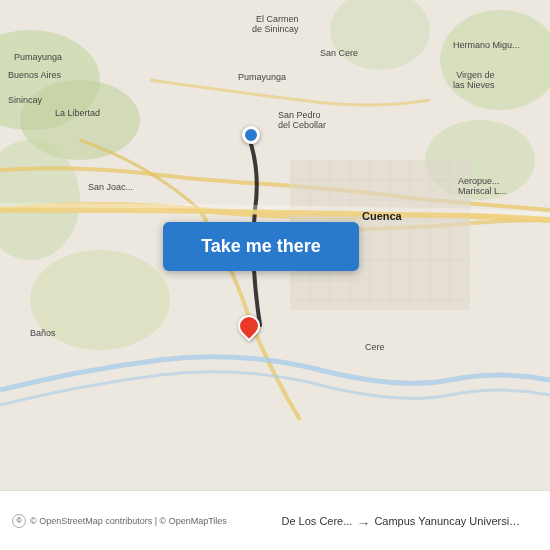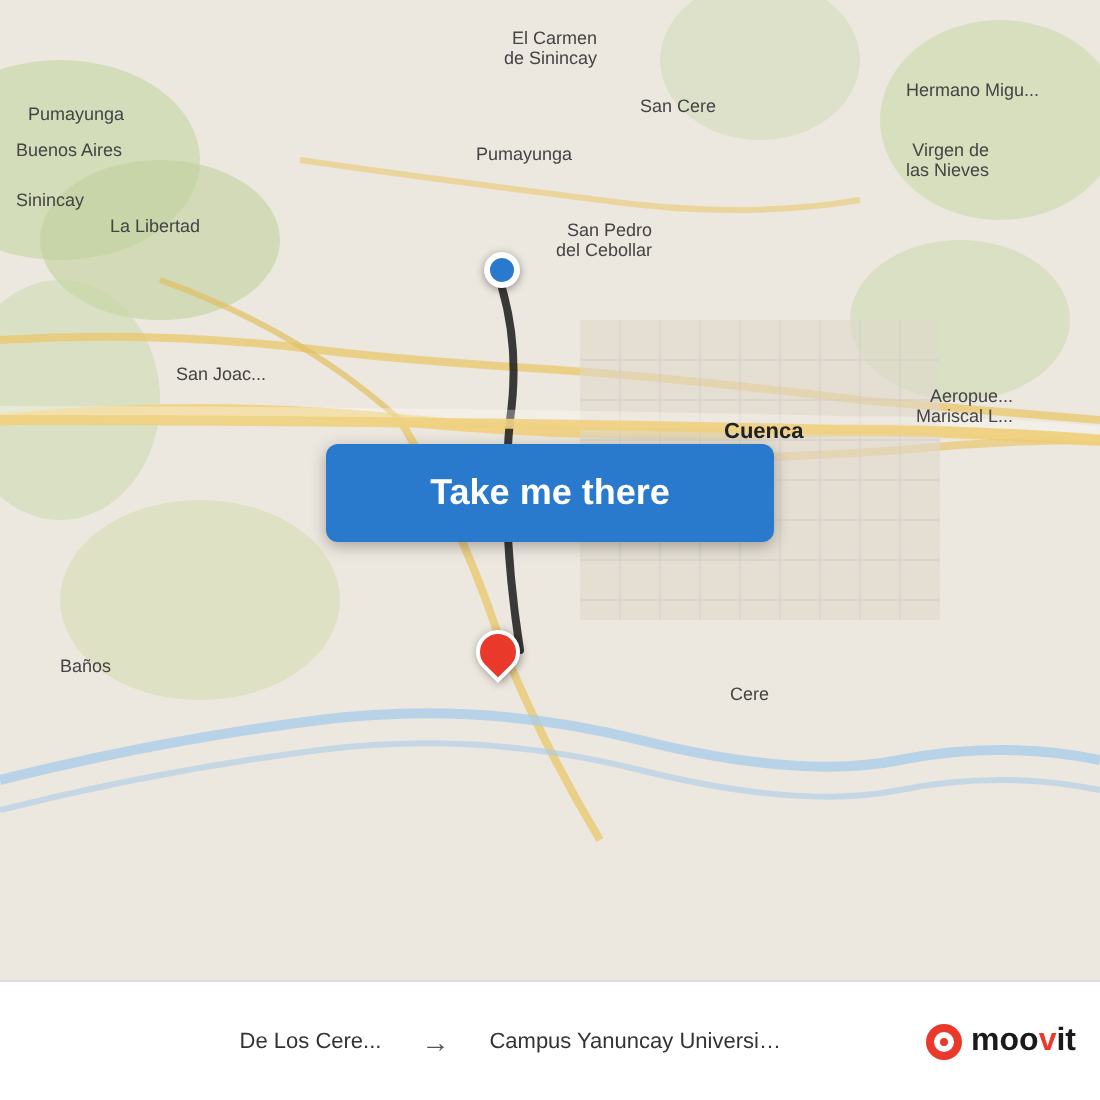--- a/index.html
+++ b/index.html
@@ -59,21 +59,21 @@
       align-items: center;
       justify-content: center;
       font-size: 7px;
       color: #555;
       font-weight: bold;
     }
 
     #route-bar {
       display: flex;
       align-items: center;
-      gap: 20px;
+      gap: 4px;
       flex: 1;
       justify-content: center;
       margin-left: 41px;
     }
 
     #origin-label {
       font-size: 11px;
       color: #333;
       font-weight: 500;
       max-width: 130px;
@@ -111,21 +111,21 @@
 
     #moovit-text span {
       color: #e8392a;
     }
 
     
     #take-me-there-btn {
       position: absolute;
       top: 222px;
       left: 163px;
-      width: 224px;
+      width: 196px;
       height: 49px;
       background: #2979cc;
       border-radius: 6px;
       display: flex;
       align-items: center;
       justify-content: center;
       cursor: pointer;
       box-shadow: 0 2px 8px rgba(0,0,0,0.3);
       z-index: 100;
       border: none;
@@ -239,50 +239,46 @@
     <path d="M 0 210 Q 200 210, 420 215 Q 490 215, 550 220" stroke="#f0d080" stroke-width="5" fill="none" opacity="0.9"></path>
   </svg>
 
   <div class="map-label" style="left:14px; top:52px">Pumayunga</div>
   <div class="map-label" style="left:8px; top:70px">Buenos Aires</div>
   <div class="map-label" style="left:8px; top:95px">Sinincay</div>
   <div class="map-label" style="left:55px; top:108px">La Libertad</div>
   <div class="map-label" style="left:252px; top:14px; text-align:right">El Carmen<br>de Sinincay</div>
   <div class="map-label" style="left:320px; top:48px">San Cere</div>
   <div class="map-label" style="left:238px; top:72px">Pumayunga</div>
-  <div class="map-label" style="left:278px; top:110px; text-align:right">San Pedro<br>del Cebollar</div>
+  <div class="map-label" style="left:278px; top:110px; text-align:left">San Pedro<br>del Cebollar</div>
   <div class="map-label" style="left:453px; top:40px">Hermano Migu...</div>
   <div class="map-label" style="left:453px; top:70px; text-align:right">Virgen de<br>las Nieves</div>
   <div class="map-label" style="left:88px; top:182px">San Joac...</div>
   <div class="map-label bold" style="left:362px; top:210px">Cuenca</div>
-  <div class="map-label" style="left:458px; top:193px; text-align:right">Aeropue...<br>Mariscal L...</div>
+  <div class="map-label" style="left:458px; top:176px; text-align:left">Aeropue...<br>Mariscal L...</div>
   <div class="map-label" style="left:30px; top:328px">Baños</div>
   <div class="map-label" style="left:365px; top:342px">Cere</div>
 
   <div class="blue-dot" style="left:242px; top:126px"></div>
 
   <button id="take-me-there-btn">
     <span>Take me there</span>
   </button>
 
   <div class="red-pin" style="left:238px; top:315px">
     <div class="red-pin-head"></div>
   </div>
 
 </div>
 
 <div id="bottom-bar">
+  <div id="attribution">
+    <span class="osm-circle">©</span>
+    <span>© OpenStreetMap contributors | © OpenMapTiles</span>
+  </div>
 
   <div id="route-bar">
     <span id="origin-label">De Los Cere...</span>
     <span id="arrow-icon">→</span>
     <span id="dest-label">Campus Yanuncay Universidad De C...</span>
   </div>
 
-  <div id="moovit-logo">
-    <svg width="20" height="20" viewBox="0 0 20 20">
-      <circle cx="10" cy="10" r="9" fill="#e8392a"></circle>
-      <circle cx="10" cy="10" r="5" fill="#fff"></circle>
-      <circle cx="10" cy="10" r="2" fill="#e8392a"></circle>
-    </svg>
-    <span id="moovit-text">moo<span>v</span>it</span>
-  </div>
 </div>
 
 </body></html>

